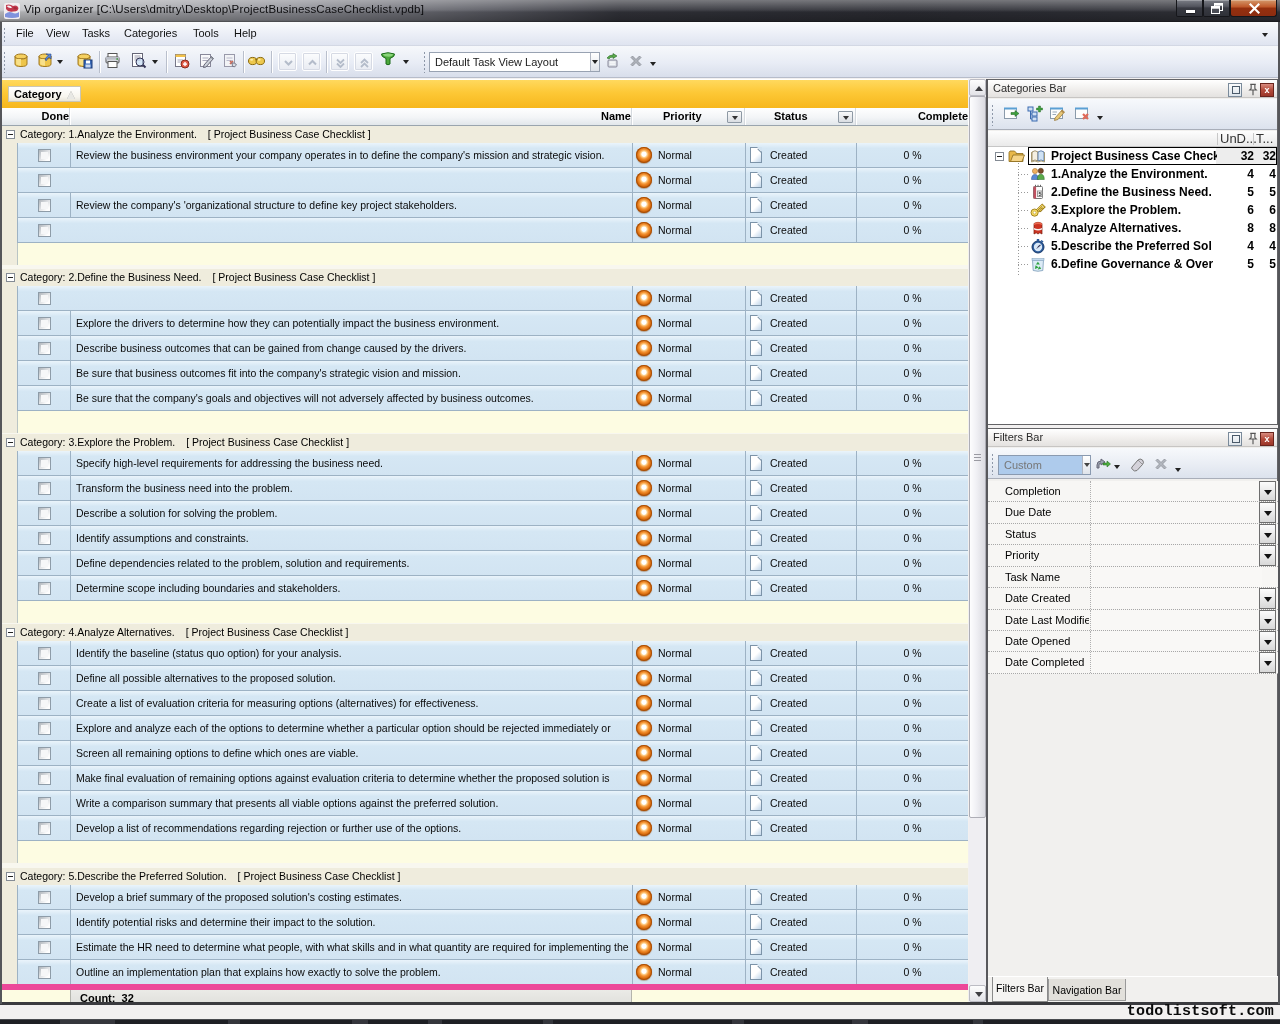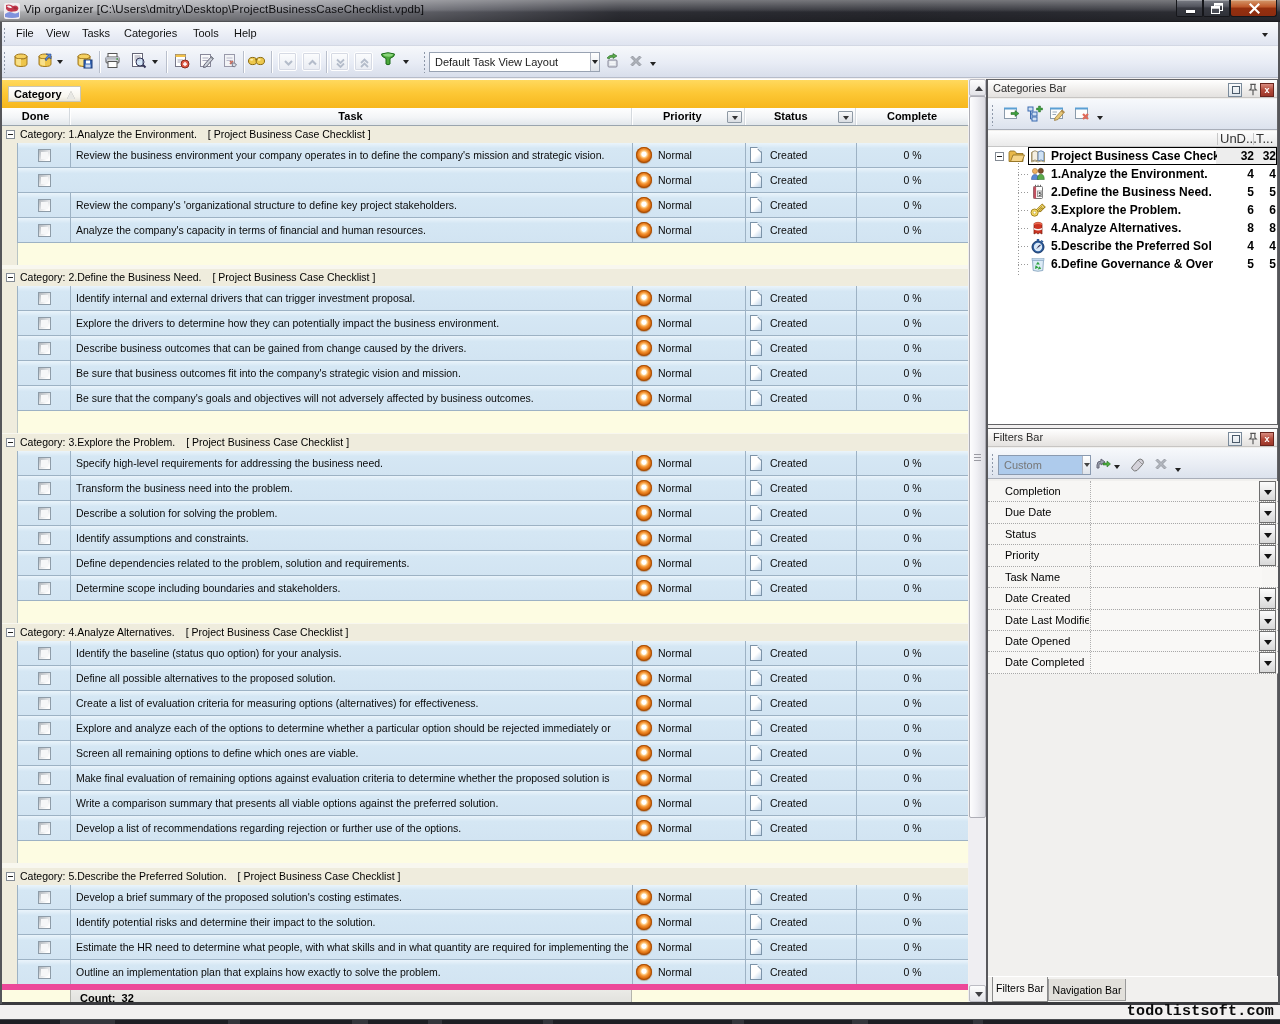--- a/index.html
+++ b/index.html
@@ -22,21 +22,21 @@
 .chevbtn svg{position:absolute;left:3px;top:3px}
 .tdd{border-style:solid;border-width:4px 3.5px 0 3.5px;border-color:#222 transparent transparent transparent;width:0;height:0}
 
 .combo{background:#fff;border:1px solid #98a2b2;font-size:11px;color:#1a1a1a}
 
 #band{left:2px;top:79px;width:966px;height:29px;background:linear-gradient(180deg,#ffd95e 0%,#fdc836 45%,#f7b71d 100%);border-top:1px solid #fff}
 #catbtn{left:6px;top:6px;width:73px;height:16px;background:linear-gradient(180deg,#ffffff 0%,#f7f5ee 70%,#e8e4d8 100%);border:1px solid #cac6b5;font-size:11px;font-weight:bold;color:#000;line-height:15px;padding-left:5px}
 #catbtn .tri{position:absolute;right:5px;top:3.5px;width:0;height:0;border-style:solid;border-width:0 4.5px 8px 4.5px;border-color:transparent transparent #e8e8e4 transparent;filter:drop-shadow(0 0 0.5px #999)}
 
 #hdr{left:2px;top:108px;width:966px;height:18px;background:linear-gradient(180deg,#ffffff 0%,#f3f5f7 55%,#e2e7eb 100%);border-bottom:1px solid #9aa5ae;font-weight:bold;font-size:11px;color:#000}
-.hcell{top:0;height:17px;line-height:17px;text-align:center;border-right:1px solid #d4d9de;box-shadow:1px 0 0 #fff}
+.hcell{top:0;height:17px;line-height:17px;text-align:right;border-right:1px solid #d4d9de;box-shadow:1px 0 0 #fff}
 .hbtn{top:3px;width:15px;height:12px;background:linear-gradient(180deg,#f8f9fa,#d9dde2);border:1px solid #8e99a4;border-radius:1px}
 .hbtn i{position:absolute;left:3.5px;top:4px;border-style:solid;border-width:4px 3.5px 0 3.5px;border-color:#333 transparent transparent transparent;width:0;height:0}
 
 #tbl{left:2px;top:126px;width:966px;height:876px;background:#f8f7ef}
 .grp{left:0;width:966px;background:#efecdd}
 .ghead{height:17px;background:#efecdd;font-size:10.5px;color:#000;line-height:17px;white-space:nowrap}
 .minus{position:absolute;left:4px;top:4px;width:9px;height:9px;background:#fff;border:1px solid #848b94}
 .minus:after{content:'';position:absolute;left:1px;top:3px;width:5px;height:1px;background:#222}
 .gbody{position:relative;margin-left:15px;width:951px}
 .trow{position:relative;width:951px;height:25px;background:linear-gradient(180deg,#eaf4fb 0%,#d5e7f4 22%,#d2e4f2 100%);border-bottom:1px solid #9db2c4}
@@ -236,21 +236,21 @@
   </svg>
 <svg class="abs" style="left:628px;top:53px" width="17" height="17" viewBox="0 0 17 17">
     <path d="M3 4.5 L4.5 3 L8 6.5 L11.5 3 L13 4.5 L9.5 8 L13 11.5 L11.5 13 L8 9.5 L4.5 13 L3 11.5 L6.5 8 Z" fill="#aeb2ba" stroke="#888c94" stroke-width="0.8"></path>
   </svg>
 <div class="abs tdd" style="left:650px;top:62px"></div>
 <div id="band" class="abs">
     <div id="catbtn" class="abs">Category<span class="tri"></span></div>
   </div>
 <div id="hdr" class="abs">
 <div class="hcell abs" style="left:0;width:68px">Done</div>
-<div class="hcell abs" style="left:68px;width:562px">Task</div>
+<div class="hcell abs" style="left:68px;width:562px">Name</div>
 <div class="hcell abs" style="left:630px;width:113px;text-align:left;padding-left:31px">Priority</div>
 <div class="hcell abs" style="left:743px;width:111px;text-align:left;padding-left:29px">Status</div>
 <div class="hcell abs" style="left:854px;width:112px;border-right:none">Complete</div>
 <div class="hbtn abs" style="left:725px">
       <i></i>
     </div>
 <div class="hbtn abs" style="left:836px">
       <i></i>
     </div>
 </div>
@@ -277,35 +277,33 @@
           <span class="rowl"></span>
           <span class="cbx"></span>
           <span class="tcell cname">Review the company's 'organizational structure to define key project stakeholders.</span>
           <span class="tcell cprio"><span class="pico"></span>Normal</span>
           <span class="tcell cstat"><span class="sico"></span>Created</span>
           <span class="tcell ccomp">0 %</span>
         </div>
 <div class="trow">
           <span class="rowl"></span>
           <span class="cbx"></span>
-          <span class="tcell cname">Analyze the company's capacity in terms of financial and human resources.</span>
           <span class="tcell cprio"><span class="pico"></span>Normal</span>
           <span class="tcell cstat"><span class="sico"></span>Created</span>
           <span class="tcell ccomp">0 %</span>
         </div>
 </div>
 <div class="blank"></div>
 </div>
 <div class="grp abs" style="top:143px">
 <div class="ghead" style="position:relative"><span class="minus"></span><span style="margin-left:18px">Category: 2.Define the Business Need.</span><span style="margin-left:11px">[ Project Business Case Checklist ]</span></div>
 <div class="gbody">
 <div class="trow">
           <span class="rowl"></span>
           <span class="cbx"></span>
-          <span class="tcell cname">Identify internal and external drivers that can trigger investment proposal.</span>
           <span class="tcell cprio"><span class="pico"></span>Normal</span>
           <span class="tcell cstat"><span class="sico"></span>Created</span>
           <span class="tcell ccomp">0 %</span>
         </div>
 <div class="trow">
           <span class="rowl"></span>
           <span class="cbx"></span>
           <span class="tcell cname">Explore the drivers to determine how they can potentially impact the business environment.</span>
           <span class="tcell cprio"><span class="pico"></span>Normal</span>
           <span class="tcell cstat"><span class="sico"></span>Created</span>

